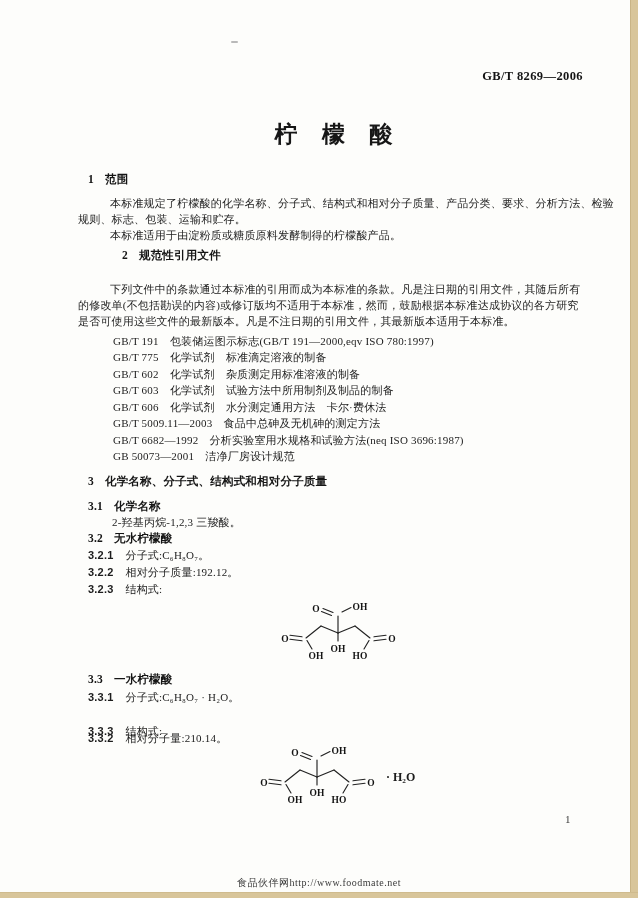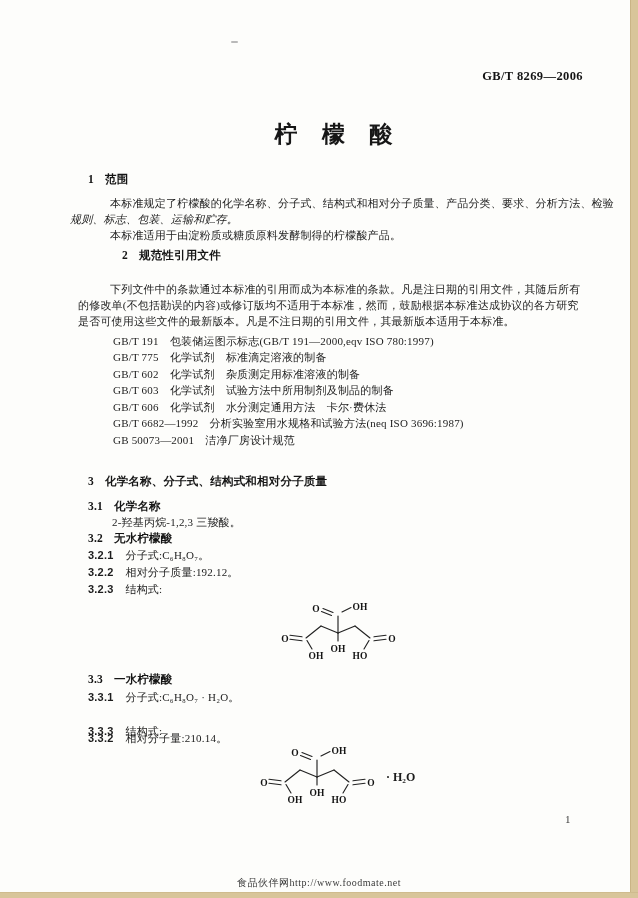--- a/index.html
+++ b/index.html
@@ -88,36 +88,37 @@
   <div class="artifact"></div>
 
   <div class="std-code">GB/T 8269—2006</div>
 
   <div class="doc-title">柠 檬 酸</div>
 
   <div class="line h" style="left:88px; top:172px;">
     <span class="num">1</span><span>范围</span>
   </div>
   <div class="line" style="left:110px; top:196px;">本标准规定了柠檬酸的化学名称、分子式、结构式和相对分子质量、产品分类、要求、分析方法、检验</div>
-  <div class="line" style="left:70px; top:212px;font-style:italic;">规则、标志、包装、运输和贮存。</div>
+  <div class="line" style="left:78px; top:212px;">规则、标志、包装、运输和贮存。</div>
   <div class="line" style="left:110px; top:228px;text-align:right;">本标准适用于由淀粉质或糖质原料发酵制得的柠檬酸产品。</div>
 
   <div class="line h" style="left:88px; top:248px;margin-left:34px;">
     <span class="num">2</span><span>规范性引用文件</span>
   </div>
   <div class="line" style="left:110px; top:282px;">下列文件中的条款通过本标准的引用而成为本标准的条款。凡是注日期的引用文件，其随后所有</div>
   <div class="line" style="left:78px; top:298px;">的修改单(不包括勘误的内容)或修订版均不适用于本标准，然而，鼓励根据本标准达成协议的各方研究</div>
   <div class="line" style="left:78px; top:314px;">是否可使用这些文件的最新版本。凡是不注日期的引用文件，其最新版本适用于本标准。</div>
 
   <div class="refs">
     <div>GB/T 191　包装储运图示标志(GB/T 191—2000,eqv ISO 780:1997)</div>
     <div>GB/T 775　化学试剂　标准滴定溶液的制备</div>
     <div>GB/T 602　化学试剂　杂质测定用标准溶液的制备</div>
     <div>GB/T 603　化学试剂　试验方法中所用制剂及制品的制备</div>
     <div>GB/T 606　化学试剂　水分测定通用方法　卡尔·费休法</div>
+    <div>GB/T 5009.11—2003　食品中总砷及无机砷的测定方法</div>
     <div>GB/T 6682—1992　分析实验室用水规格和试验方法(neq ISO 3696:1987)</div>
     <div>GB 50073—2001　洁净厂房设计规范</div>
   </div>
 
   <div class="line h" style="left:88px; top:474px;text-align:center;">
     <span class="num">3</span><span>化学名称、分子式、结构式和相对分子质量</span>
   </div>
 
   <div class="line h" style="left:88px; top:499px;">
     <span class="num">3.1</span><span>化学名称</span>

